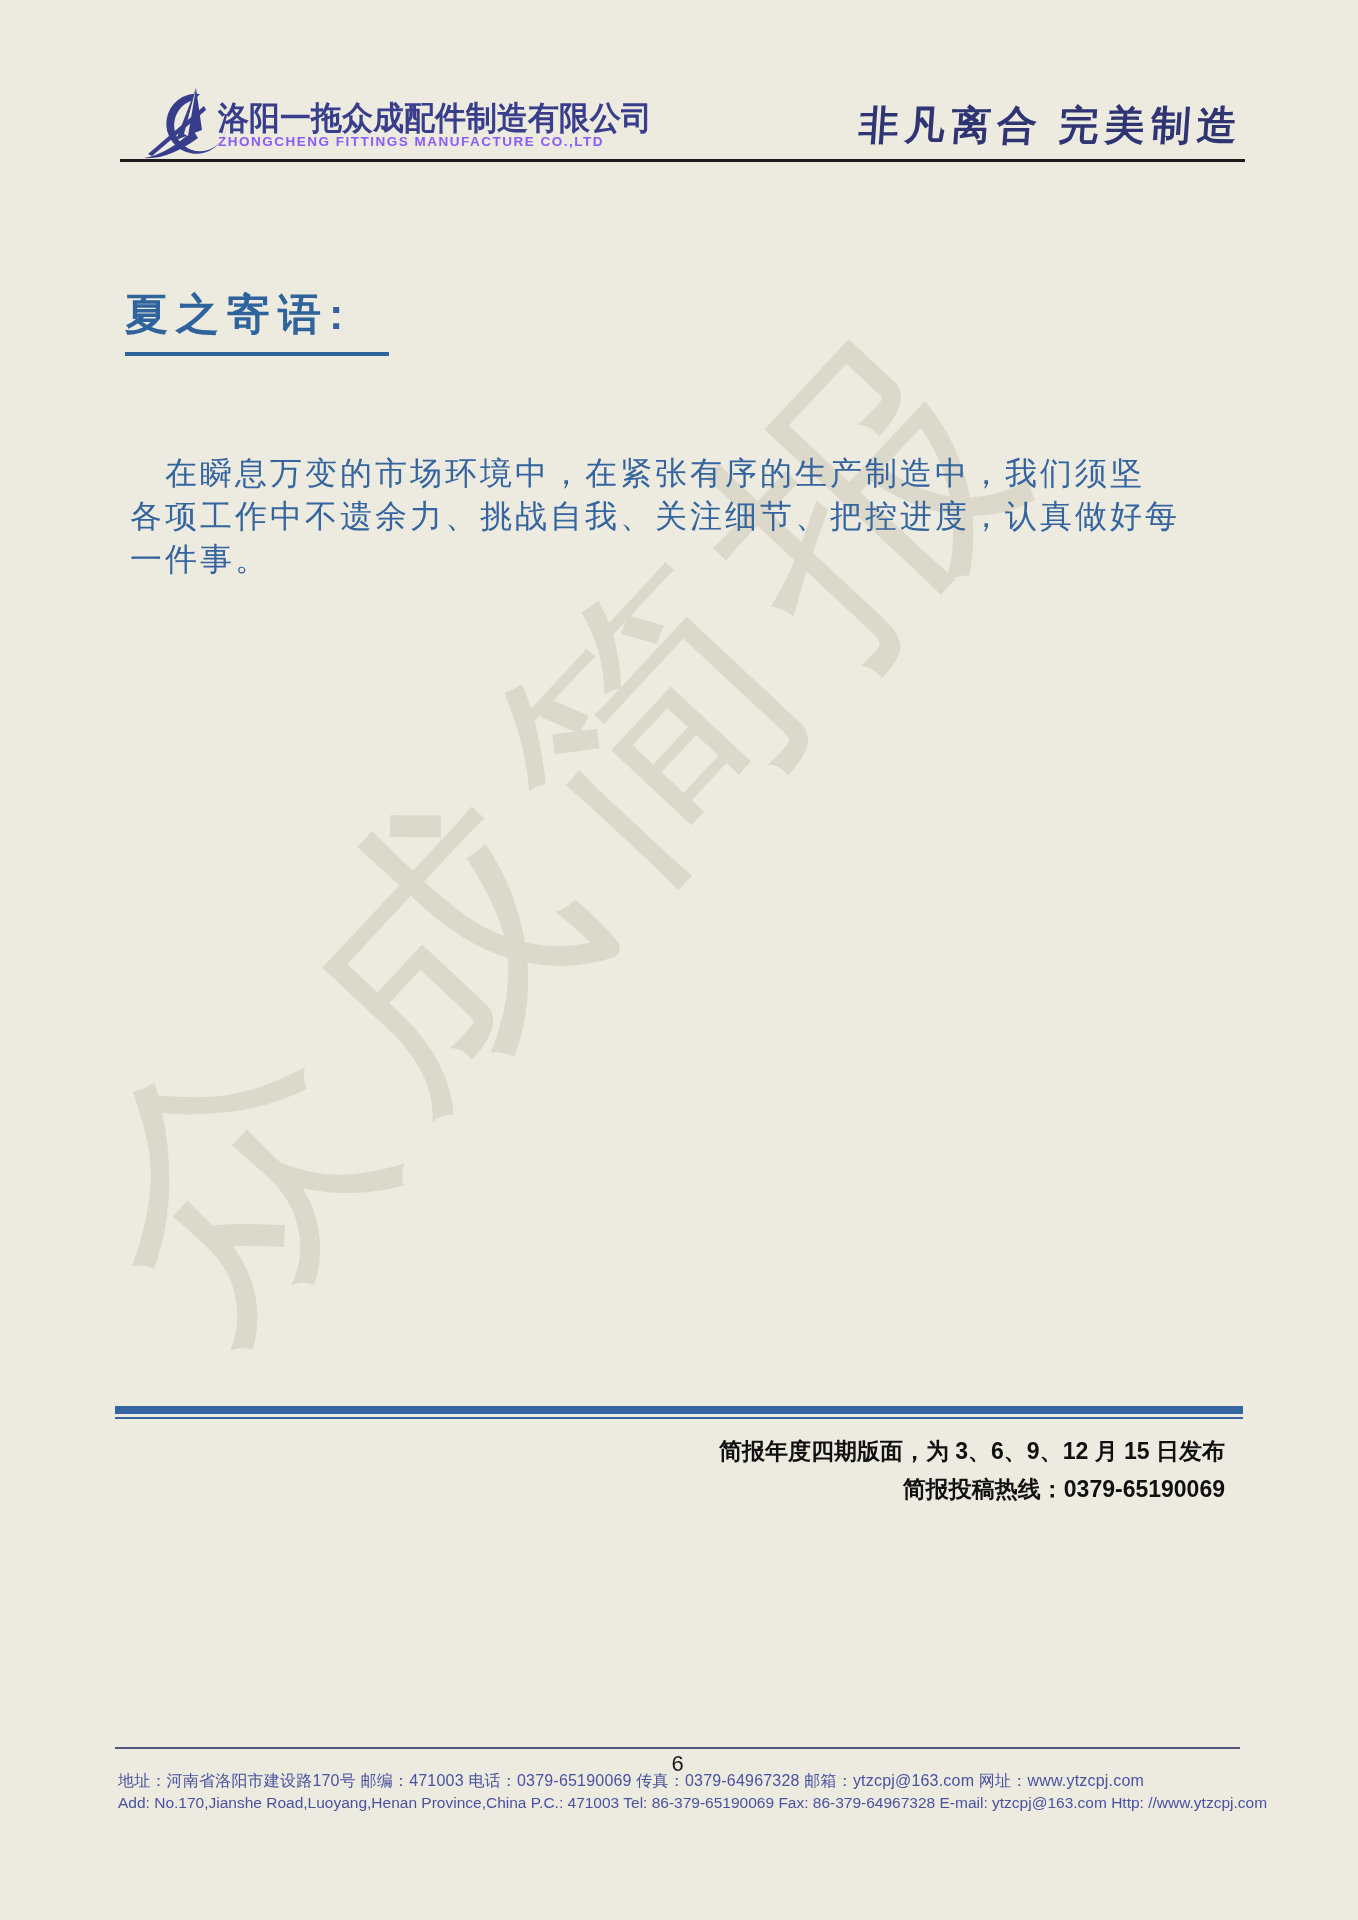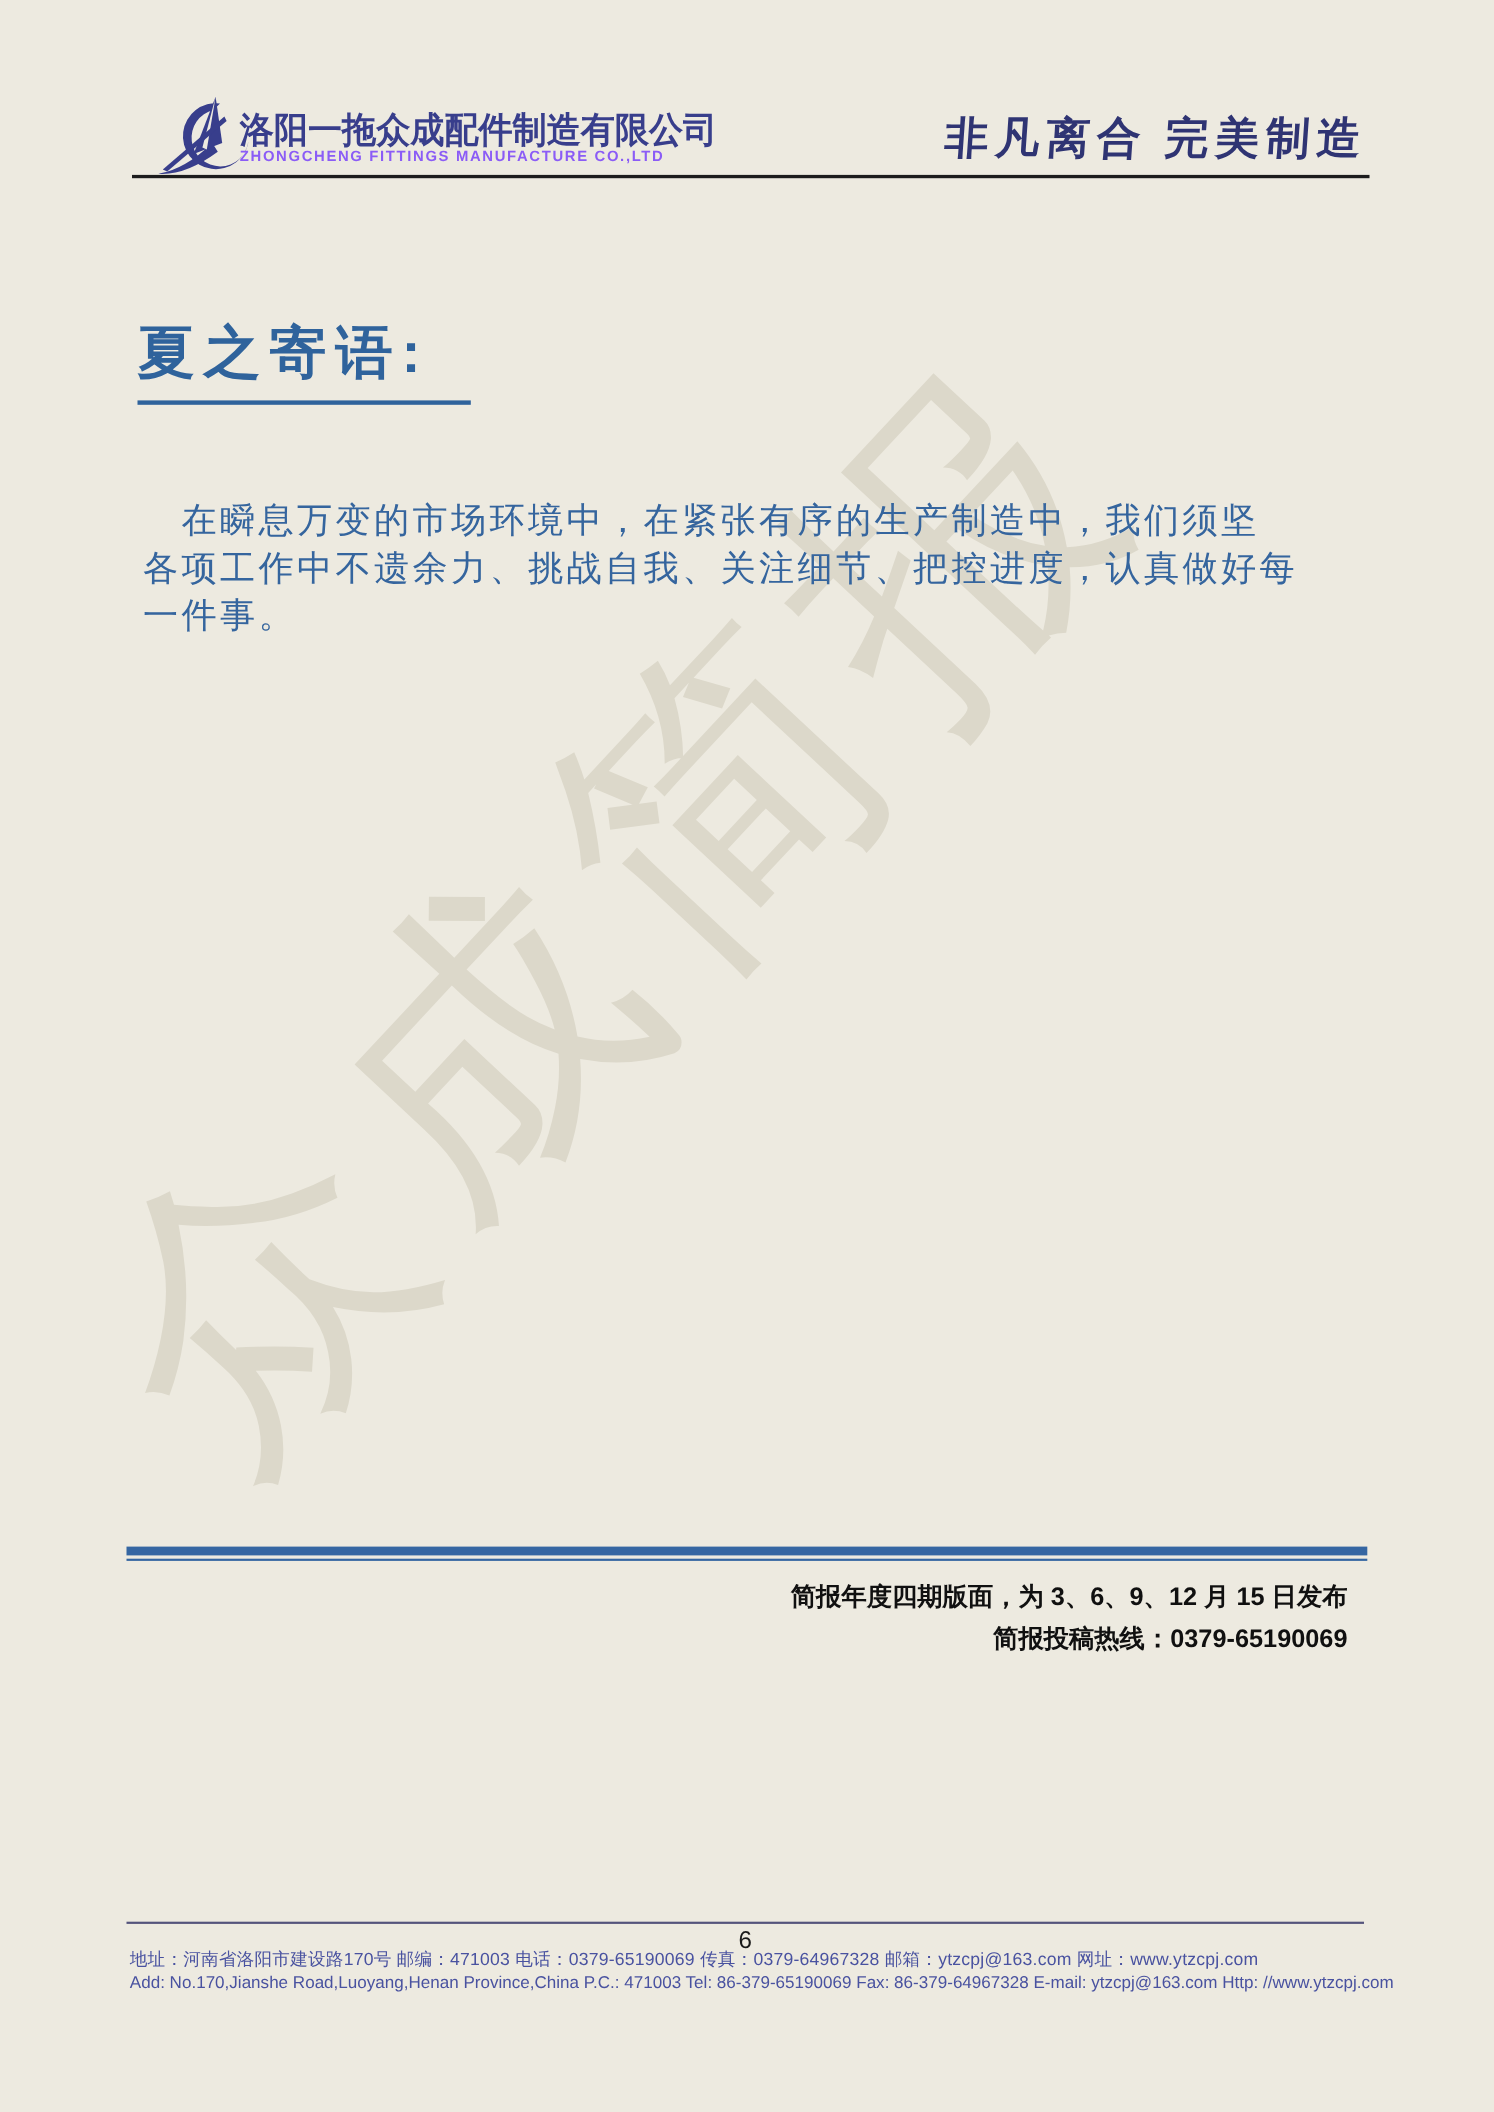--- a/index.html
+++ b/index.html
@@ -49,21 +49,21 @@
     letter-spacing:6px;white-space:nowrap;
     transform:skewX(-4deg);
   }
   .header-rule{
     position:absolute;left:120px;top:159px;width:1125px;height:0;
     border-top:3px solid #1C1C1C;
   }
   
   .article-title{
     position:absolute;left:125px;top:286px;
-    font-size:52px;font-weight:bold;
+    font-size:43px;font-weight:bold;
     color:#2F639C;
     letter-spacing:8px;
     padding:0 38px 8px 0;
     border-bottom:4px solid #2F639C;
     z-index:2;white-space:nowrap;
   }
   .article-body{
     position:absolute;left:130px;top:452px;width:1075px;
     z-index:2;
     color:#35659E;

